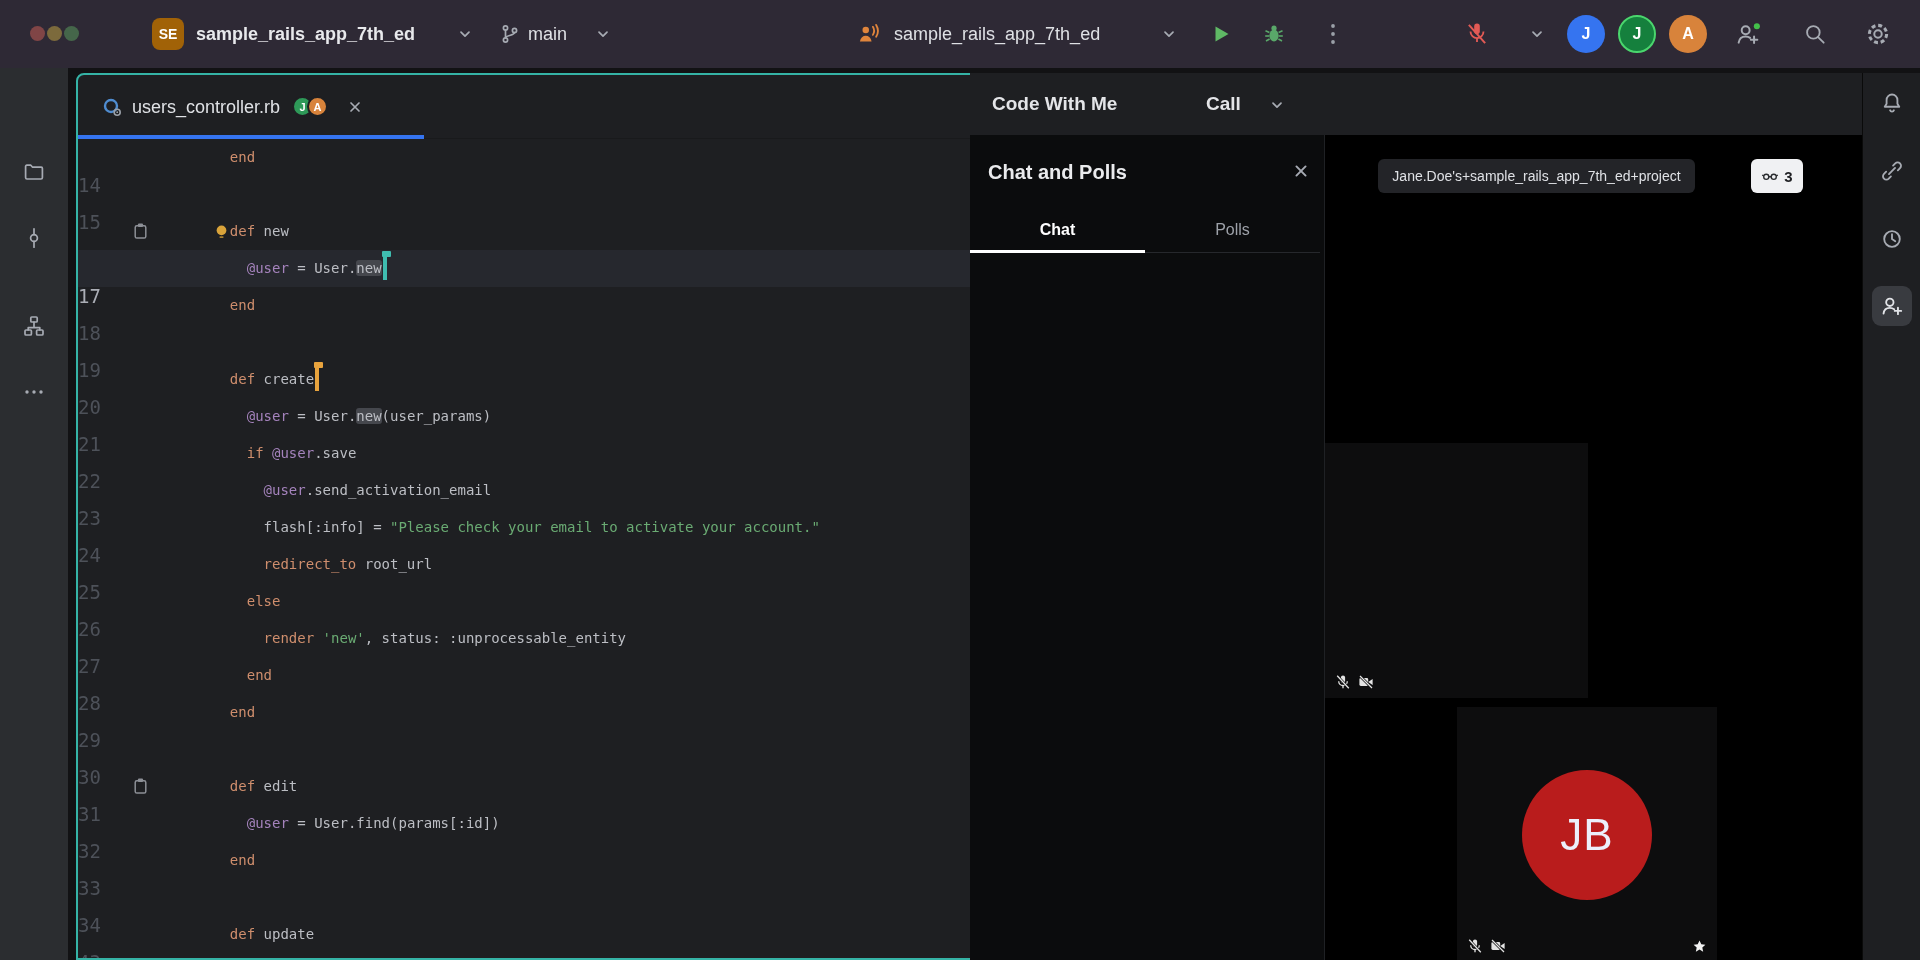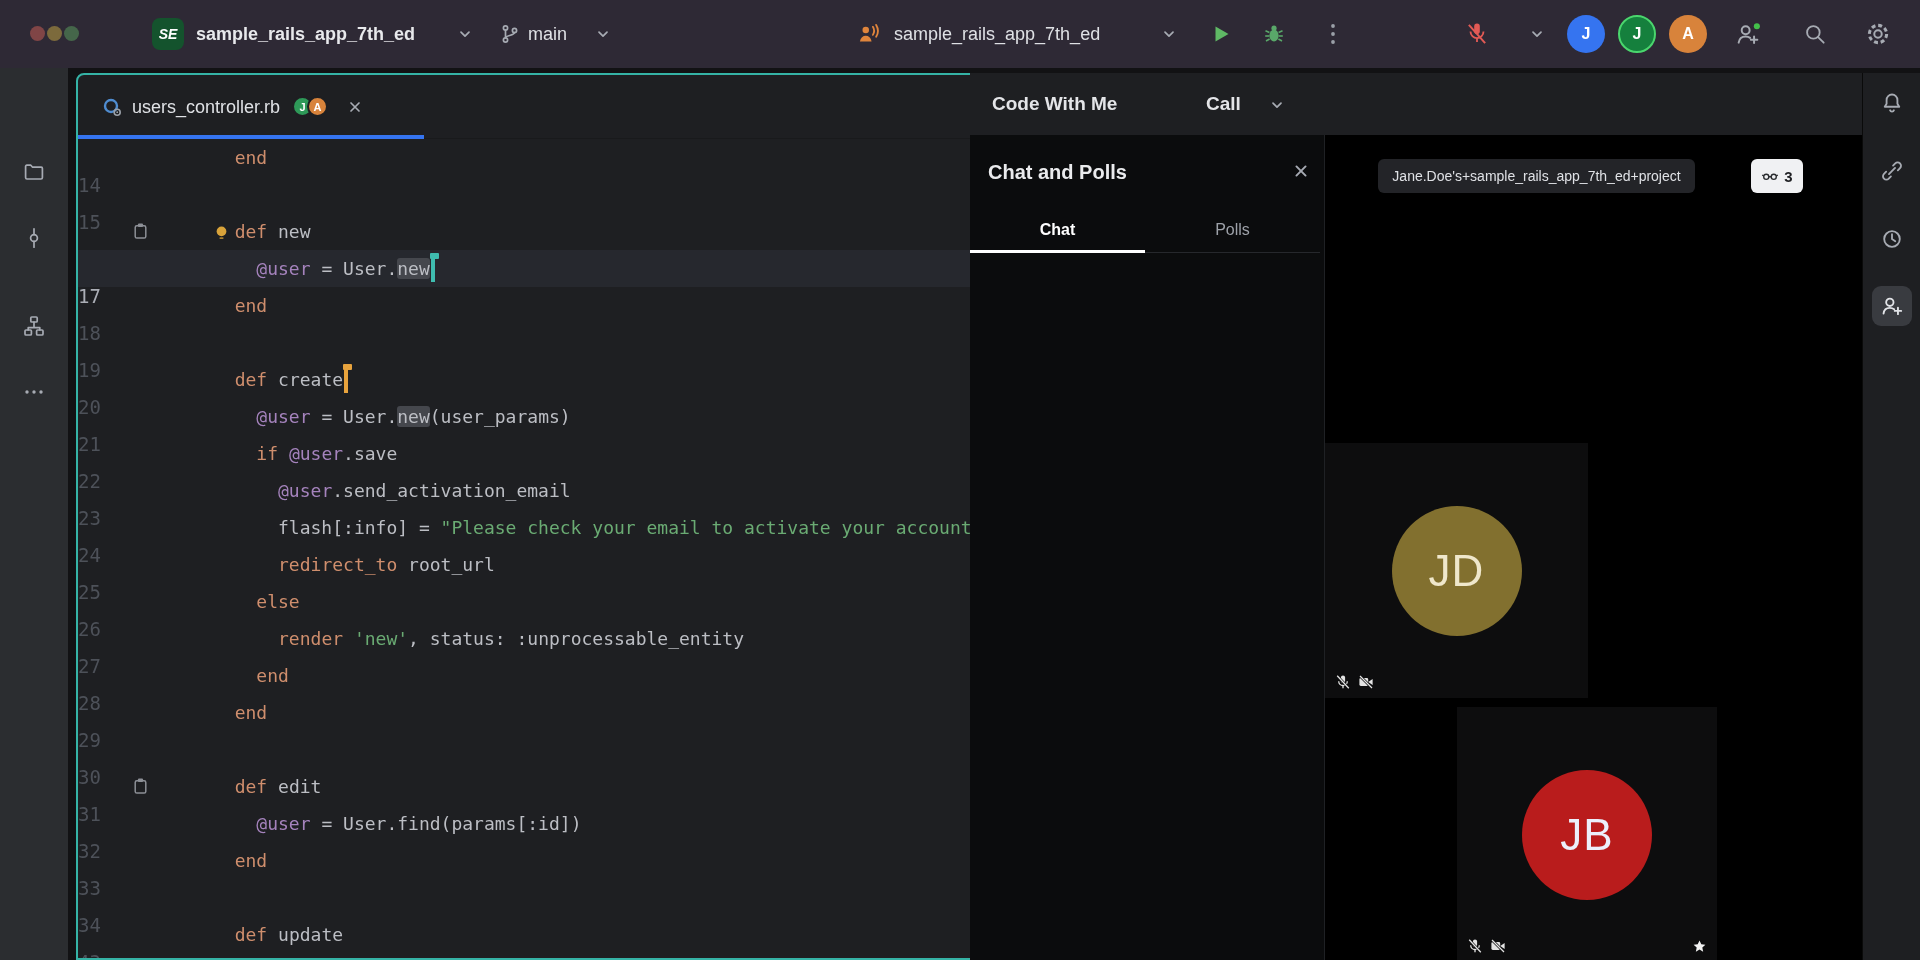--- a/index.html
+++ b/index.html
@@ -4,21 +4,21 @@
 <style>
   * { margin:0; padding:0; box-sizing:border-box; }
   html,body { width:1920px; height:960px; overflow:hidden; background:#121214;
               font-family:"Liberation Sans", sans-serif; }
 
   
   .titlebar { position:absolute; left:0; top:0; width:1920px; height:68px; background:#2e2935; }
   .tl-dot { position:absolute; top:26px; width:15px; height:15px; border-radius:50%; opacity:.75; }
   .tl-close{ left:30px; background:#9c4f4c; } .tl-min{ left:47px; background:#97803f; } .tl-zoom{ left:64px; background:#4d7b52; }
   .se-badge { position:absolute; left:152px; top:18px; width:32px; height:32px; border-radius:8px;
-              background:#14532d; color:#fff; font-size:14px; font-weight:bold; display:flex; align-items:center; justify-content:center;font-style:italic; }
+              background:#a16207; color:#fff; font-size:14px; font-weight:bold; display:flex; align-items:center; justify-content:center; }
   .tb-text { position:absolute; top:0; height:68px; line-height:68px; color:#e8e9ec; font-size:18px; font-weight:600; white-space:nowrap; }
   .tb-text.normal { font-weight:400; color:#dfe1e5; }
   .tb-ico { position:absolute; line-height:0; }
   .tb-avatar { position:absolute; top:0; width:38px; height:38px; border-radius:50%; color:#fff;
                font-size:16px; font-weight:bold; display:flex; align-items:center; justify-content:center; }
   .tb-avatar.ring { border:2px solid #4ad66d; }
   #tb-avatars { position:absolute; left:1567px; top:15px; width:160px; height:38px; }
 
   
   .left-stripe { position:absolute; left:0; top:68px; width:68px; height:892px; background:#2b2d30; }
@@ -39,21 +39,21 @@
   .tabbar-kebab { position:absolute; right:20px; top:21px; line-height:0; }
 
   .code-area { position:absolute; left:0; right:0; top:64px; bottom:0; overflow:hidden; }
   .code-row { height:37px; position:relative; }
   .code-row.current { background:#26282e; }
   .ln { position:absolute; left:0; top:0; width:40px; 
         font-family:"DejaVu Sans Mono",monospace; font-size:19px; line-height:37px; color:#4d5159;margin-top:28px; }
   .current .ln { color:#abaeb6; }
   .gut-ico { position:absolute; left:54px; top:9px; line-height:0; }
   .code-text { position:absolute; left:135px; top:0; white-space:pre;
-               font-family:"DejaVu Sans Mono",monospace; font-size:18px; line-height:37px; }
+               font-family:"DejaVu Sans Mono",monospace; font-size:14px; line-height:37px; }
   .t-pl  { color:#bcbec4; }
   .t-kw  { color:var(--keyword,#cf8e6d); }
   .t-ivar{ color:var(--instance-var,#a583bd); }
   .t-str { color:var(--string,#6aab73); }
   .t-hl  { color:#bcbec4; background:#45474d; border-radius:3px; }
   .bulb-wrap { display:inline-block; width:2ch; vertical-align:middle; line-height:0; }
   .caret { display:inline-block; width:4px; height:27px; vertical-align:-7px; position:relative; margin-left:1px; }
   .caret::before { content:''; position:absolute; top:-2px; left:-1px; width:9px; height:6px; border-radius:1px; background:inherit; }
   .caret-local { background:var(--caret-local,#3fbdb0); }
   .caret-guest { background:var(--caret-guest,#e8a33d); }
@@ -401,21 +401,20 @@
             <g fill="none" stroke="#2b2d30" stroke-width="1.8">
               <circle cx="7" cy="9" r="3.4"></circle>
               <circle cx="17" cy="9" r="3.4"></circle>
               <path d="M10.4 9h3.2M3.6 8L1.6 6.6M20.4 8l2-1.4"></path>
             </g>
           </svg></span>
       <span>3</span>
     </div>
 
     <div class="tile tile0" id="tile-0">
-      <div class="avatar-big" style="background: rgb(130, 112, 47); color: rgb(239, 231, 203);">JD</div>
       <div class="tile-icons">
           <svg width="16" height="16" viewBox="0 0 16 16">
             <rect x="5.9" y="1.4" width="4.2" height="7.6" rx="2.1" fill="#e3e3e3"></rect>
             <path d="M3.7 7.2a4.3 4.3 0 0 0 8.6 0" fill="none" stroke="#e3e3e3" stroke-width="1.3"></path>
             <line x1="8" y1="11.5" x2="8" y2="14.2" stroke="#e3e3e3" stroke-width="1.3"></line>
             <line x1="2.2" y1="1.8" x2="13.8" y2="14.2" stroke="#0d0d0e" stroke-width="2.6"></line>
             <line x1="2.2" y1="1.8" x2="13.8" y2="14.2" stroke="#e3e3e3" stroke-width="1.3"></line>
           </svg>
           <svg width="16" height="16" viewBox="0 0 16 16">
             <rect x="1.4" y="4" width="8.8" height="8" rx="1.4" fill="#e3e3e3"></rect>

